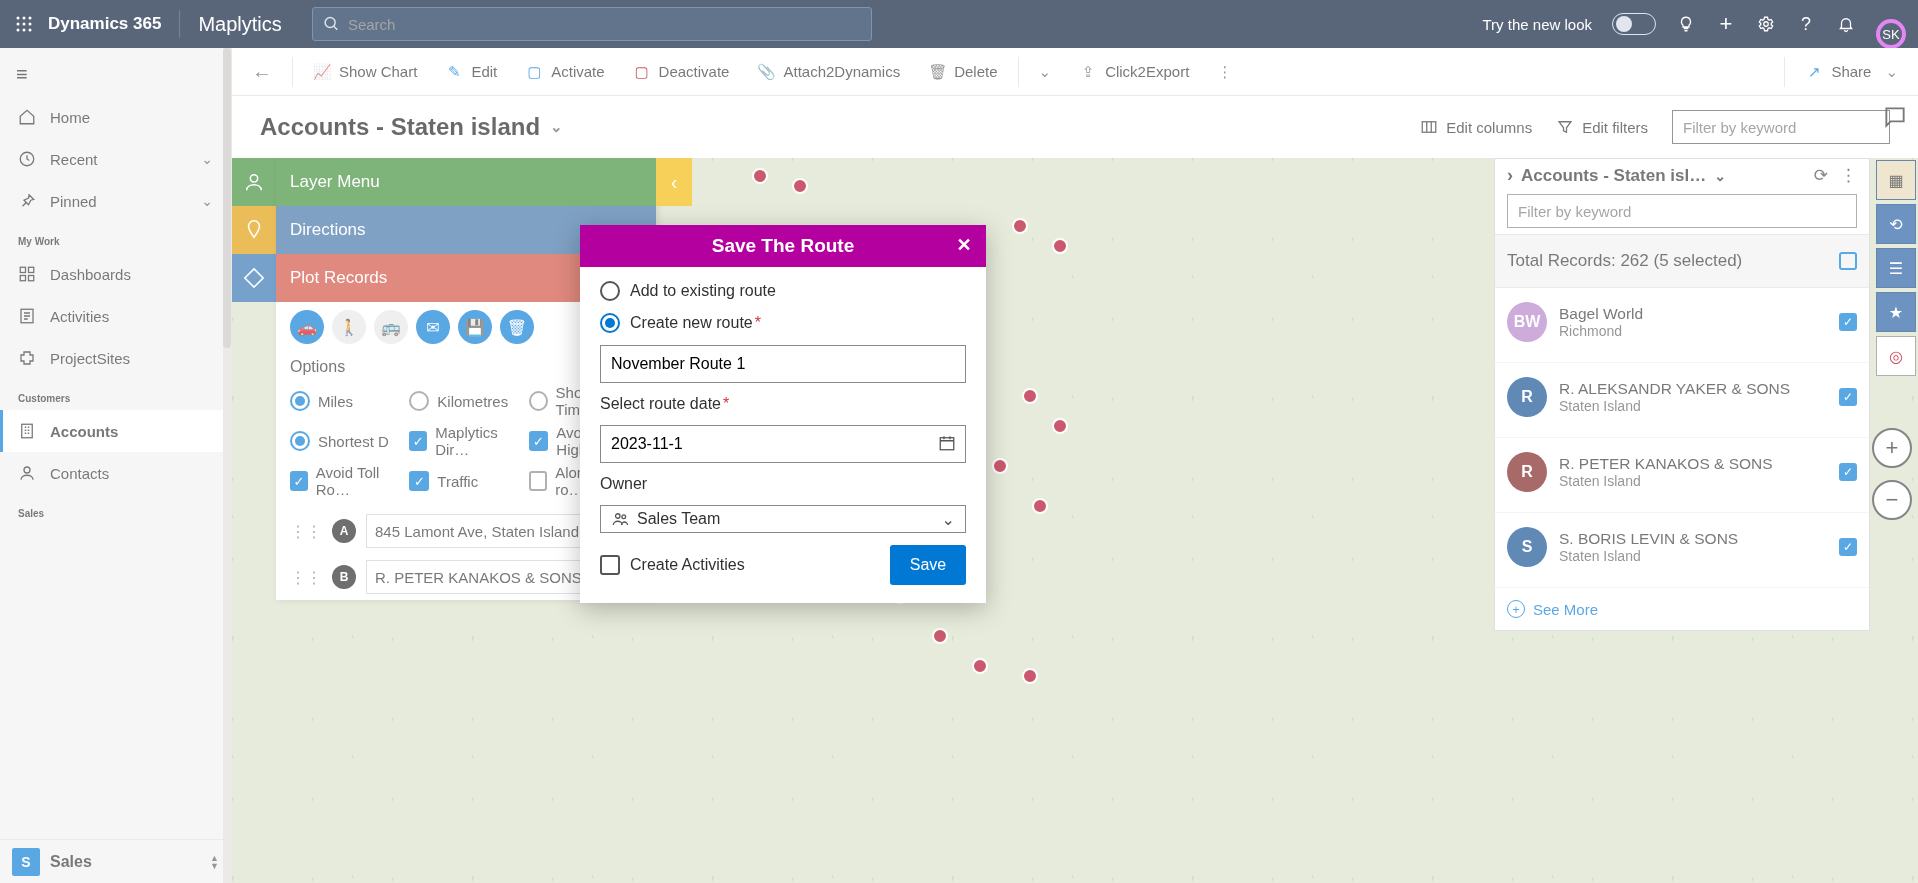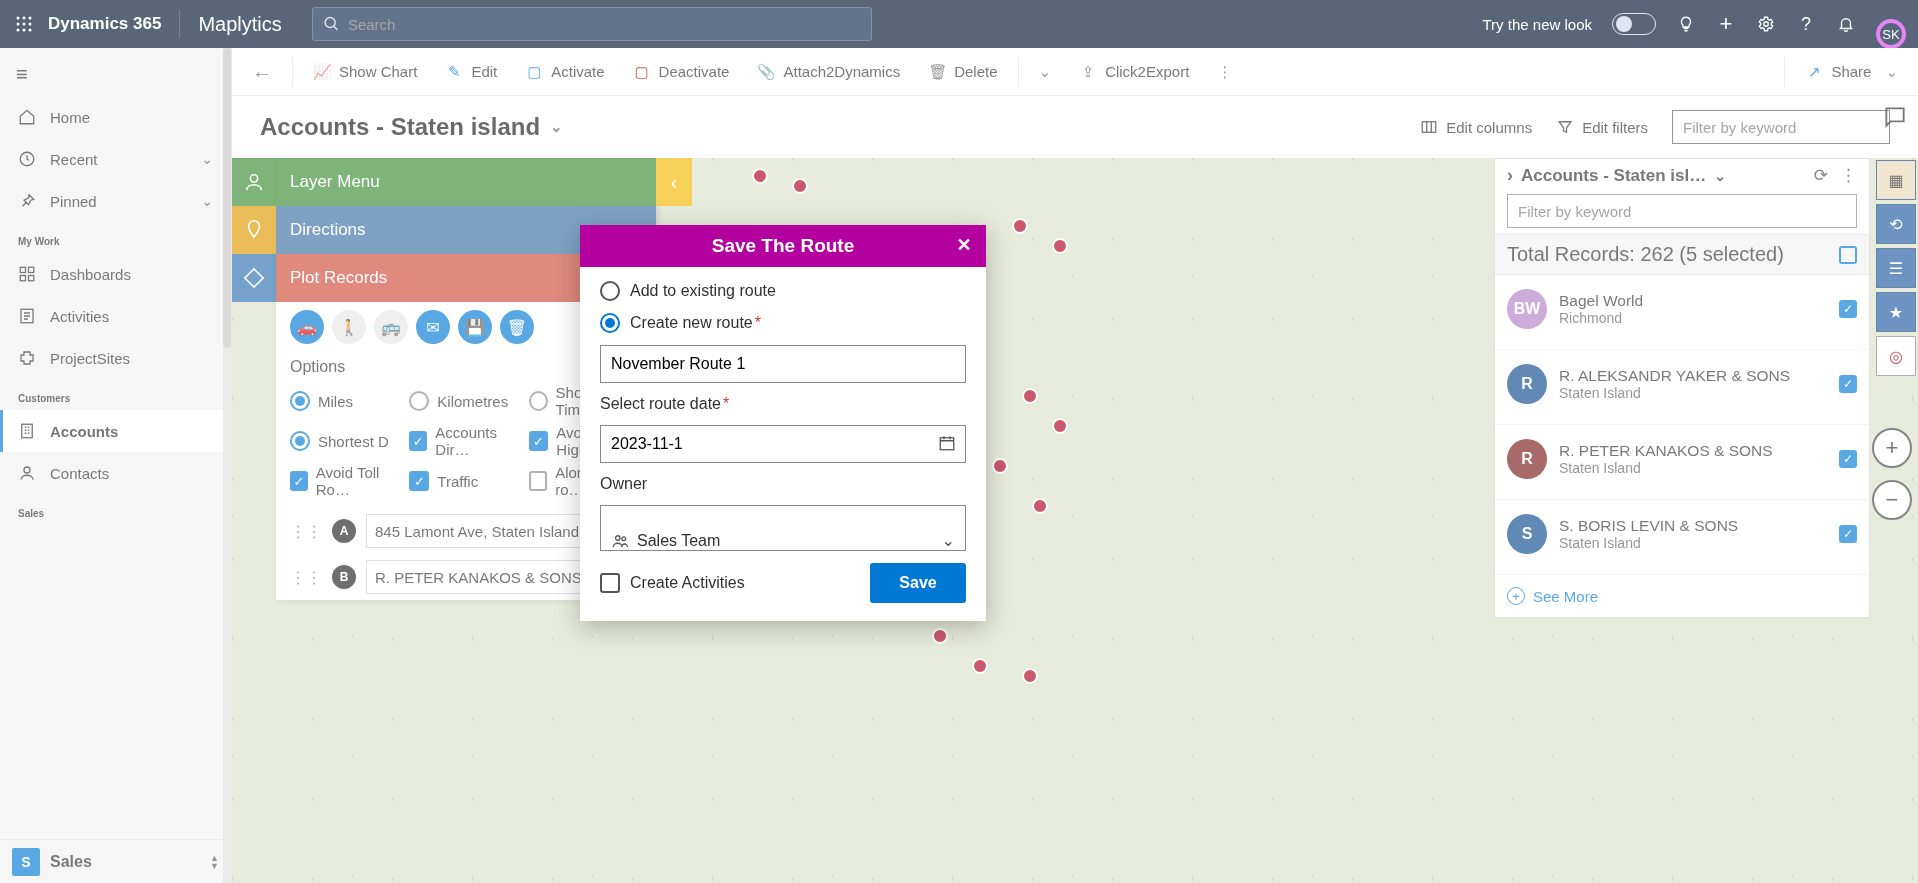--- a/index.html
+++ b/index.html
@@ -115,21 +115,21 @@
   .route-item .x{ color:#777; cursor:pointer; padding:0 4px;}
 
   
   .rec-panel{
     position:absolute; top:0; right:48px; width:376px; background:#fff;
     border:1px solid #cfcfcf; display:flex; flex-direction:column;
   }
   .rec-head{ display:flex; align-items:center; gap:8px; padding:6px 12px; font-size:17px; font-weight:600;}
   .rec-head .tools{margin-left:auto; display:flex; gap:12px; align-items:center; font-weight:400; color:#444;}
   .rec-filter{ height:34px; margin:2px 12px 6px; border:1px solid #8a8886; padding:0 10px; font-size:15px; outline:none;}
-  .rec-total{ background:#f3f2f1; border-top:1px solid #e1dfdd;border-bottom:1px solid #e1dfdd; padding:8px 12px; font-size:20px; display:flex; align-items:center;}
+  .rec-total{ background:#f3f2f1; border-top:1px solid #e1dfdd;border-bottom:1px solid #e1dfdd; padding:16px 12px; font-size:17px; display:flex; align-items:center;}
   .rec-total .sq{ margin-left:auto; width:18px;height:18px;border:2px solid #0078d4;border-radius:3px;}
   .rec-row{ display:flex; align-items:center; gap:12px; padding:14px 12px 20px; border-bottom:1px solid #eee;}
   .rec-row .av{ width:40px;height:40px;border-radius:50%;display:flex;align-items:center;justify-content:center;color:#fff;font-weight:600;font-size:16px;}
   .rec-row .name{ font-size:15.5px;}
   .rec-row .sub{ font-size:14px; color:#605e5c;}
   .rec-row .chkbox{ margin-left:auto; width:18px;height:18px;background:#0078d4;border-radius:3px;display:flex;align-items:center;justify-content:center;color:#fff;font-size:12px;}
   .rec-more{ display:flex; align-items:center; gap:8px; padding:12px; color:#0078d4; font-size:15px; cursor:pointer;}
 
   
   .map-rail{ position:absolute; top:0; right:0; width:44px; display:flex; flex-direction:column; gap:4px; padding-top:2px; }
@@ -150,25 +150,25 @@
   .modal-head .close{ position:absolute; right:10px; top:8px; font-size:18px; cursor:pointer; width:24px;height:24px;display:flex;align-items:center;justify-content:center;}
   .modal-body{ padding:14px 20px 18px; display:flex; flex-direction:column; gap:12px; font-size:16px;}
   .radio-row{ display:flex; align-items:center; gap:10px;}
   .radio-row .r{ width:20px;height:20px;border:2px solid #555;border-radius:50%;display:inline-flex;align-items:center;justify-content:center;}
   .radio-row .r.on{ border-color:#0078d4;}
   .radio-row .r.on::after{content:"";width:10px;height:10px;background:#0078d4;border-radius:50%;}
   .req{ color:#d13438; margin-left:2px;}
   .modal input[type=text]{ width:100%; height:38px; border:1px solid #8a8886; padding:0 10px; font-size:16px; outline:none;}
   .date-wrap{ position:relative;}
   .date-wrap .cal{ position:absolute; right:10px; top:9px; color:#555;}
-  .owner{ height:46px; border:1px solid #8a8886; display:flex; align-items:flex-end; padding:0 10px; gap:8px;}
+  .owner{ height:28px; border:1px solid #8a8886; display:flex; align-items:center; padding:0 10px; gap:8px;}
   .owner .chev{margin-left:auto;color:#555;}
   .chk-row{ display:flex; align-items:center; gap:10px;}
   .chk-row .c{ width:20px;height:20px;border:2px solid #555;border-radius:3px;}
-  .save-btn{ margin-left:auto; width:96px;height:40px;background:#0078d4;color:#fff;border:none;border-radius:3px;font-size:16px;font-weight:700;cursor:pointer;}
+  .save-btn{ margin-left:auto; width:76px;height:40px;background:#0078d4;color:#fff;border:none;border-radius:3px;font-size:16px;font-weight:400;cursor:pointer;}
   .foot-row{display:flex; align-items:center;}
 
   .icon-svg{width:18px;height:18px;}
 
   
   .chat-fab{ position:absolute; right:10px; top:56px; z-index:40;}
 </style>
 </head>
 <body>
 
@@ -435,21 +435,21 @@
           <div class="opt">
               <span class="radio off"></span>
               <span>Shortest Time</span>
             </div>
           <div class="opt">
               <span class="radio on"></span>
               <span>Shortest D</span>
             </div>
           <div class="opt">
               <span class="chk">✓</span>
-              <span>Accounts Dir…</span>
+              <span>Maplytics Dir…</span>
             </div>
           <div class="opt">
               <span class="chk">✓</span>
               <span>Avoid High…</span>
             </div>
           <div class="opt">
               <span class="chk">✓</span>
               <span>Avoid Toll Ro…</span>
             </div>
           <div class="opt">

